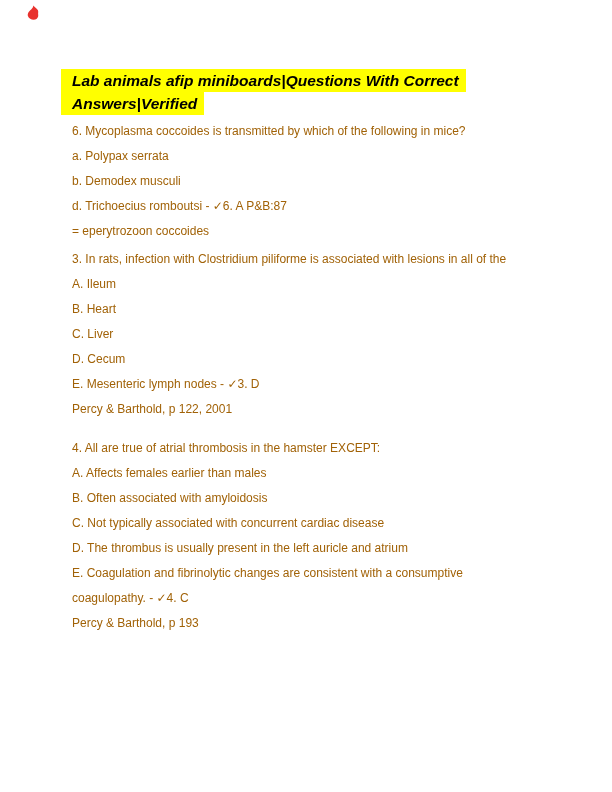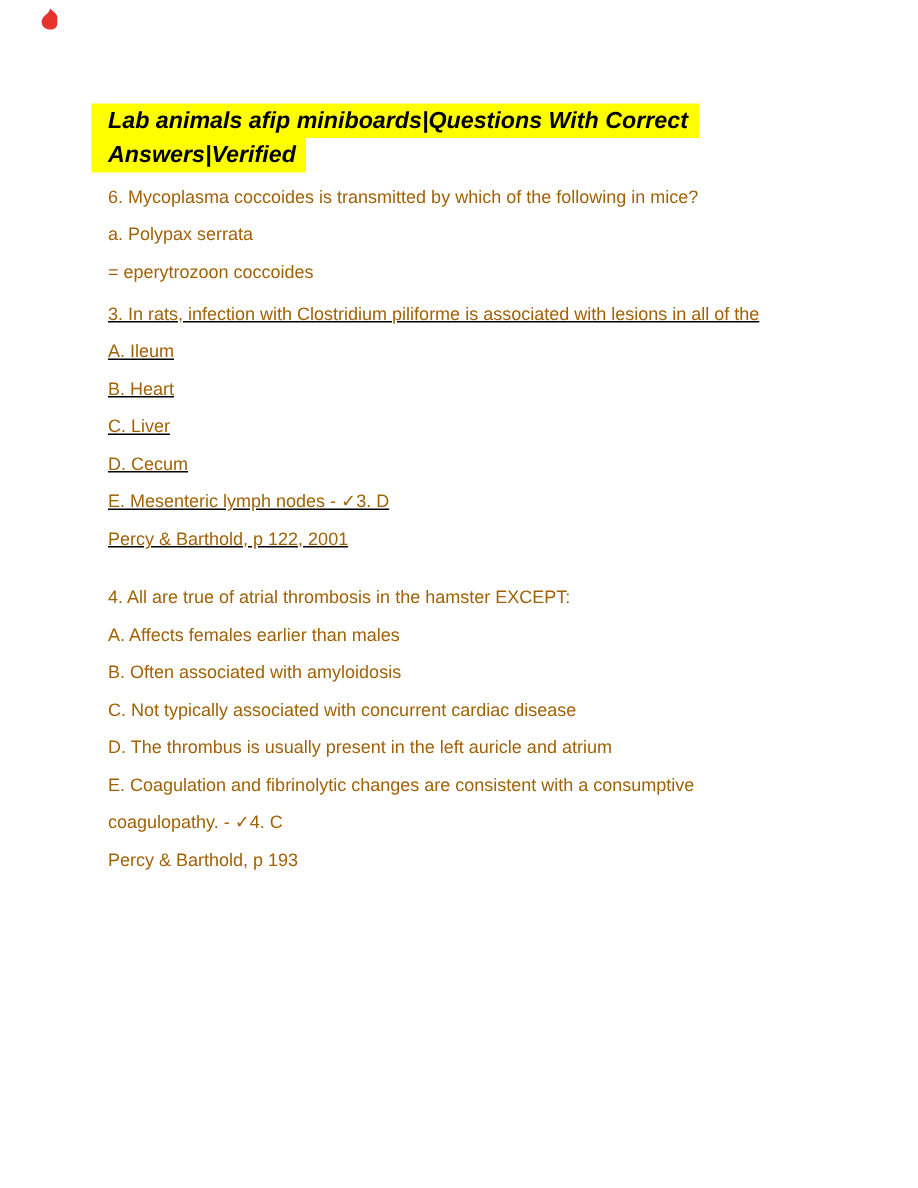--- a/index.html
+++ b/index.html
@@ -37,21 +37,21 @@
   }
   .body-text { margin-top: 10px; }
   .q p {
     margin: 0 0 12px 0;
     padding: 0 0 0 11px;
     font-size: 12px;
     line-height: 13px;
     color: #a16207;
     white-space: nowrap;
   }
-  .q.gap-sm { margin-top: 15px; text-decoration: underline; }
+  .q.gap-sm { margin-top: 15px; }
   .q.gap-lg { margin-top: 26px; }
 </style>
 </head>
 <body>
 
 <div id="page">
 
   <span class="corner-icon">
     <svg width="15" height="16" viewBox="0 0 15 16" xmlns="http://www.w3.org/2000/svg">
       <path d="M7.5 0.5 C9.2 3.2 12.8 4.0 12.2 7.6 C11.8 9.8 13.2 11.2 10.8 13.8 C8.0 15.6 3.2 14.6 2.0 11.2 C1.0 8.2 3.4 5.6 5.2 4.4 C6.4 3.4 7.1 2.0 7.5 0.5 Z" fill="#e8322e"></path>
@@ -63,20 +63,22 @@
     <div class="title">
       <p><span class="hl">Lab animals afip miniboards|Questions With Correct</span></p>
       <p><span class="hl">Answers|Verified</span></p>
     </div>
 
     <div class="body-text">
 
       <div class="q">
         <p>6. Mycoplasma coccoides is transmitted by which of the following in mice?</p>
         <p>a. Polypax serrata</p>
+        <p>b. Demodex musculi</p>
+        <p>d. Trichoecius romboutsi - ✓6. A P&amp;B:87</p>
         <p>= eperytrozoon coccoides</p>
       </div>
 
       <div class="q gap-sm">
         <p>3. In rats, infection with Clostridium piliforme is associated with lesions in all of the</p>
         <p>A. Ileum</p>
         <p>B. Heart</p>
         <p>C. Liver</p>
         <p>D. Cecum</p>
         <p>E. Mesenteric lymph nodes - ✓3. D</p>

